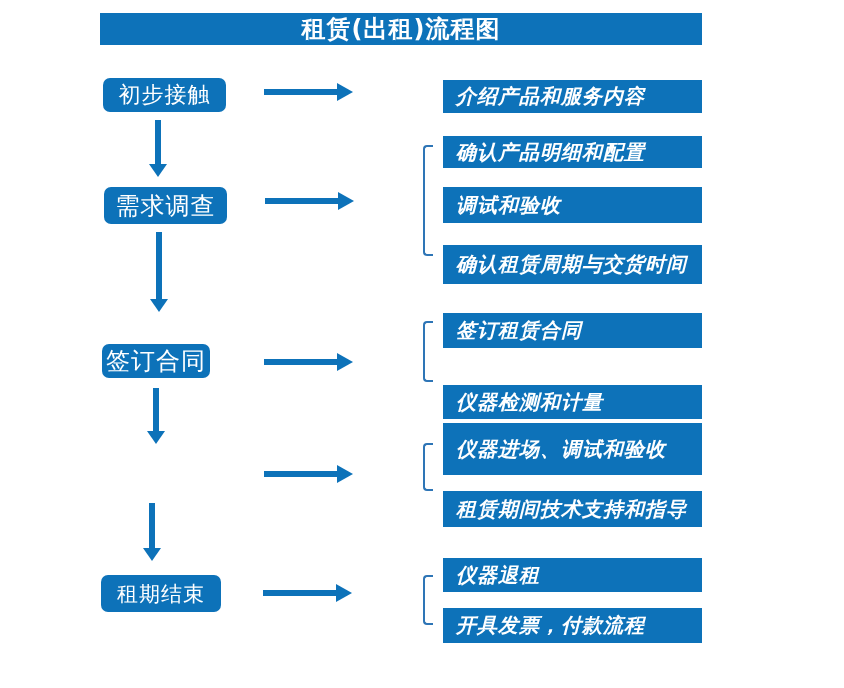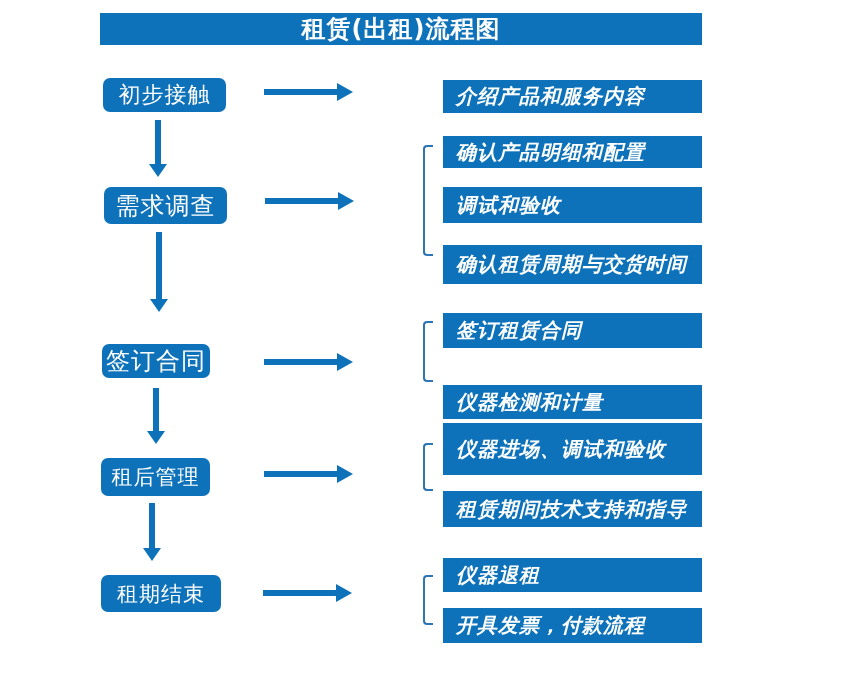--- a/index.html
+++ b/index.html
@@ -49,21 +49,20 @@
 </head>
 <body>
 
 <div class="canvas">
 
   <div class="title">租赁(出租)流程图</div>
 
   <div class="lbox" style="left:103px;top:78px;width:123px;height:34px;font-size:22px">初步接触</div>
   <div class="lbox" style="left:104px;top:187px;width:123px;height:37px;font-size:24px">需求调查</div>
   <div class="lbox" style="left:102px;top:344px;width:108px;height:34px;font-size:24px">签订合同</div>
-  <div class="lbox" style="left:101px;top:458px;width:109px;height:38px;font-size:21px">租后管理</div>
   <div class="lbox" style="left:101px;top:575px;width:120px;height:37px;font-size:21px">租期结束</div>
 
   <div class="varrow" style="left:149px;top:120px;height:57px">
     <div class="stem"></div>
       <div class="head"></div>
     </div>
   <div class="varrow" style="left:150px;top:232px;height:80px">
     <div class="stem"></div>
       <div class="head"></div>
     </div>

